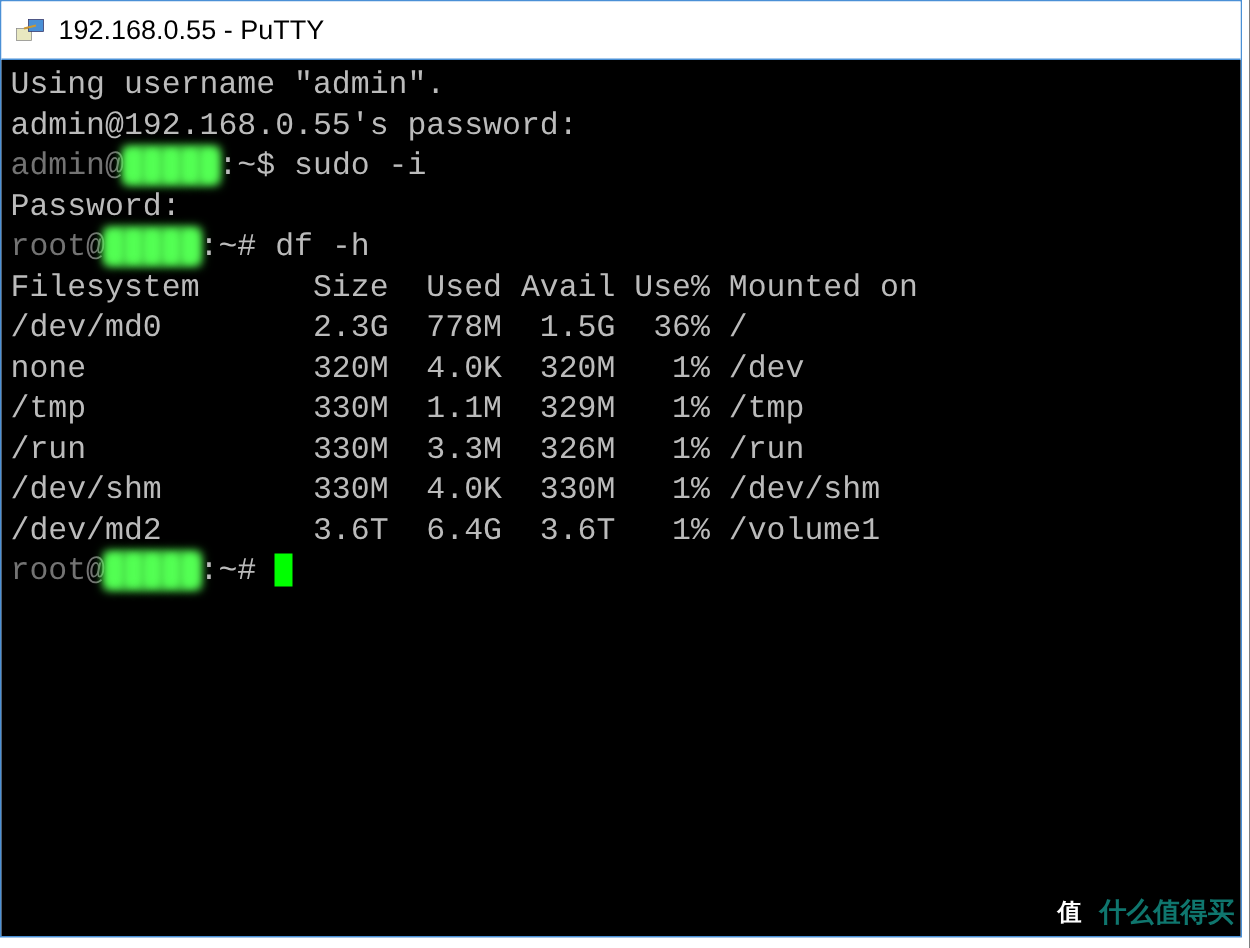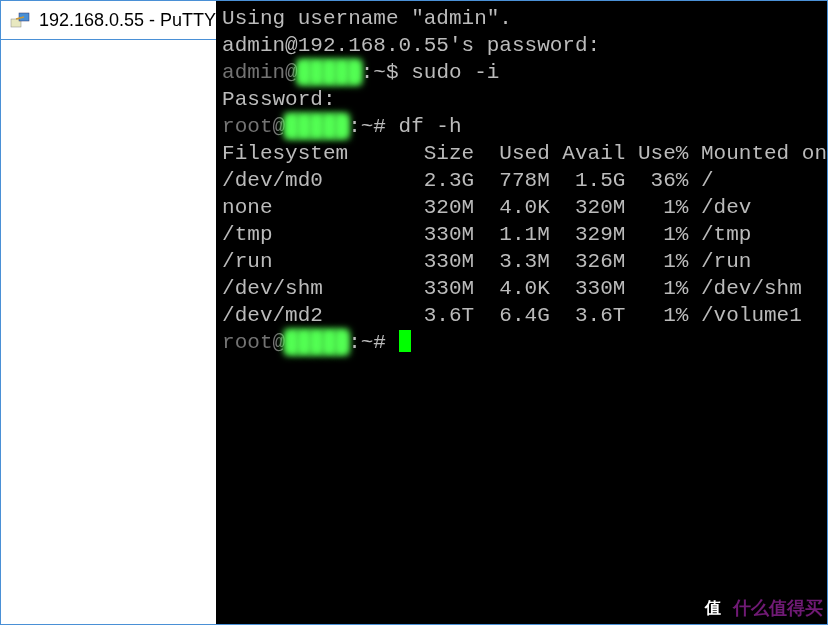--- a/index.html
+++ b/index.html
@@ -9,20 +9,21 @@
       background: #fff;
       font-family: sans-serif;
       overflow: hidden;
       position: relative;
     }
     .window {
       width: 828px;
       height: 625px;
       border: 1px solid #4a90d6;
       display: flex;
+      flex-direction: column;
     }
     .titlebar {
       height: 39px;
       background: #fff;
       display: flex;
       align-items: center;
       padding-left: 8px;
       gap: 8px;
       border-bottom: 1px solid #4a90d6;
     }
@@ -76,21 +77,21 @@
       border-radius: 50%;
       background: #000;
       color: #fff;
       font-size: 16px;
       font-weight: bold;
       display: flex;
       align-items: center;
       justify-content: center;
     }
     .watermark-text {
-      color: #701a75;
+      color: #0f766e;
       font-size: 18px;
       font-weight: bold;
       text-shadow: 0 0 3px #000;
     }
   </style>
 </head>
 <body>
 
 <div class="window">
   <div class="titlebar">

